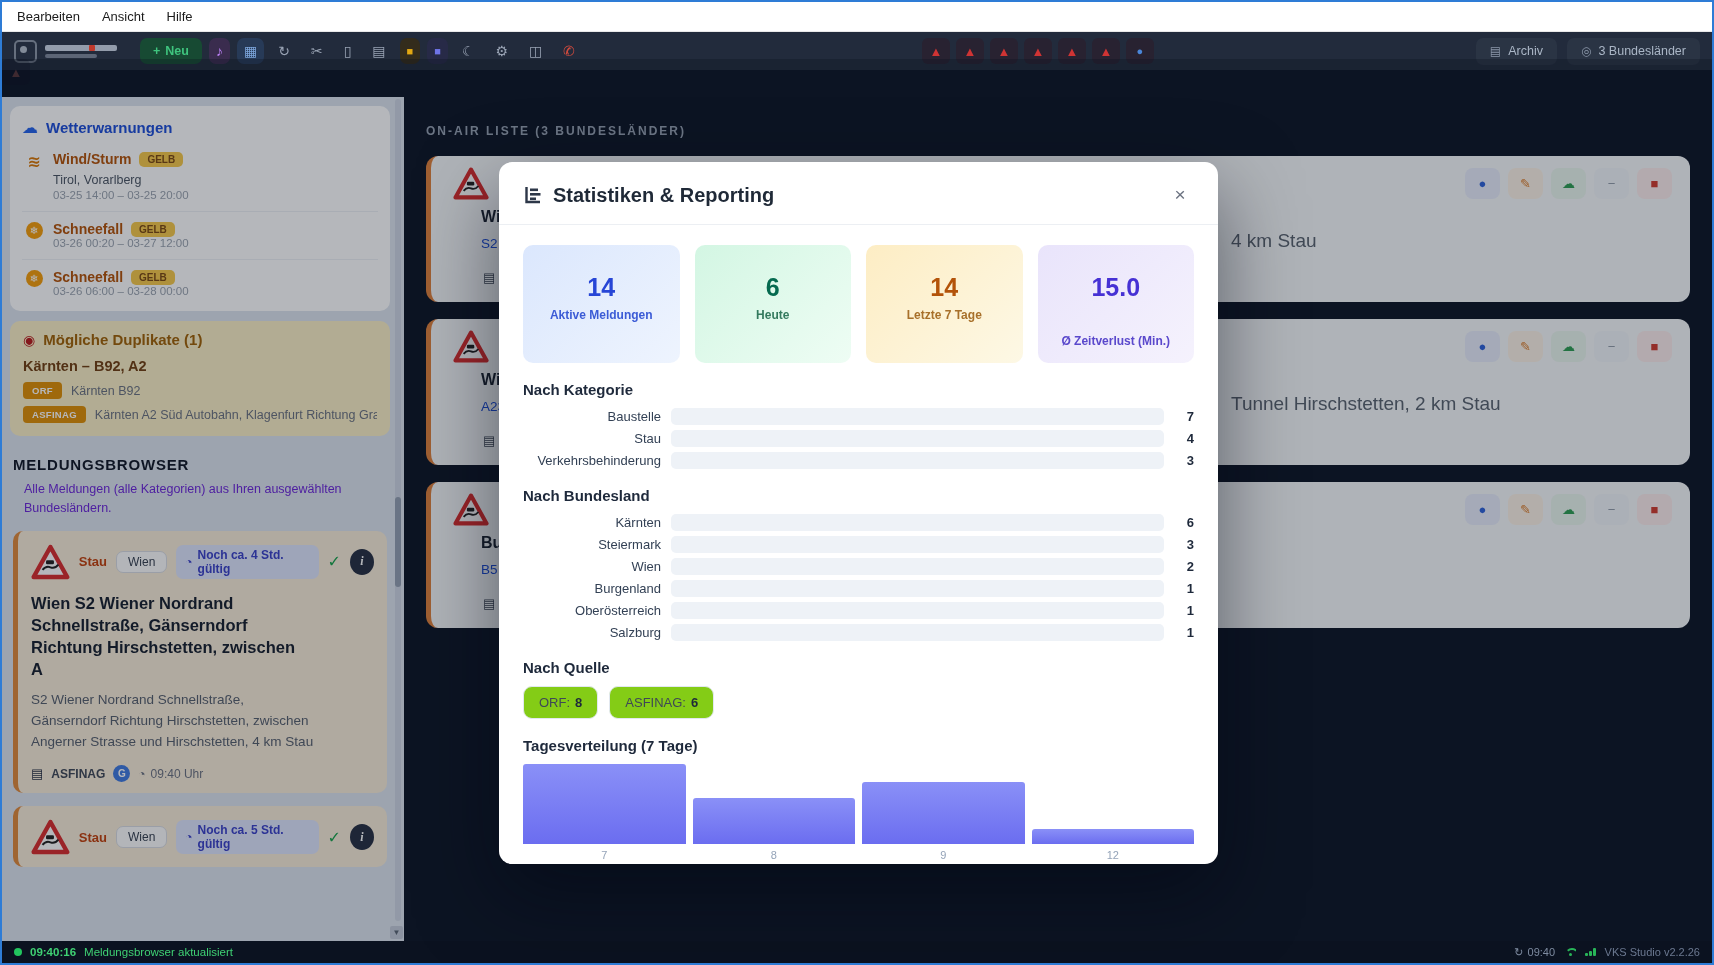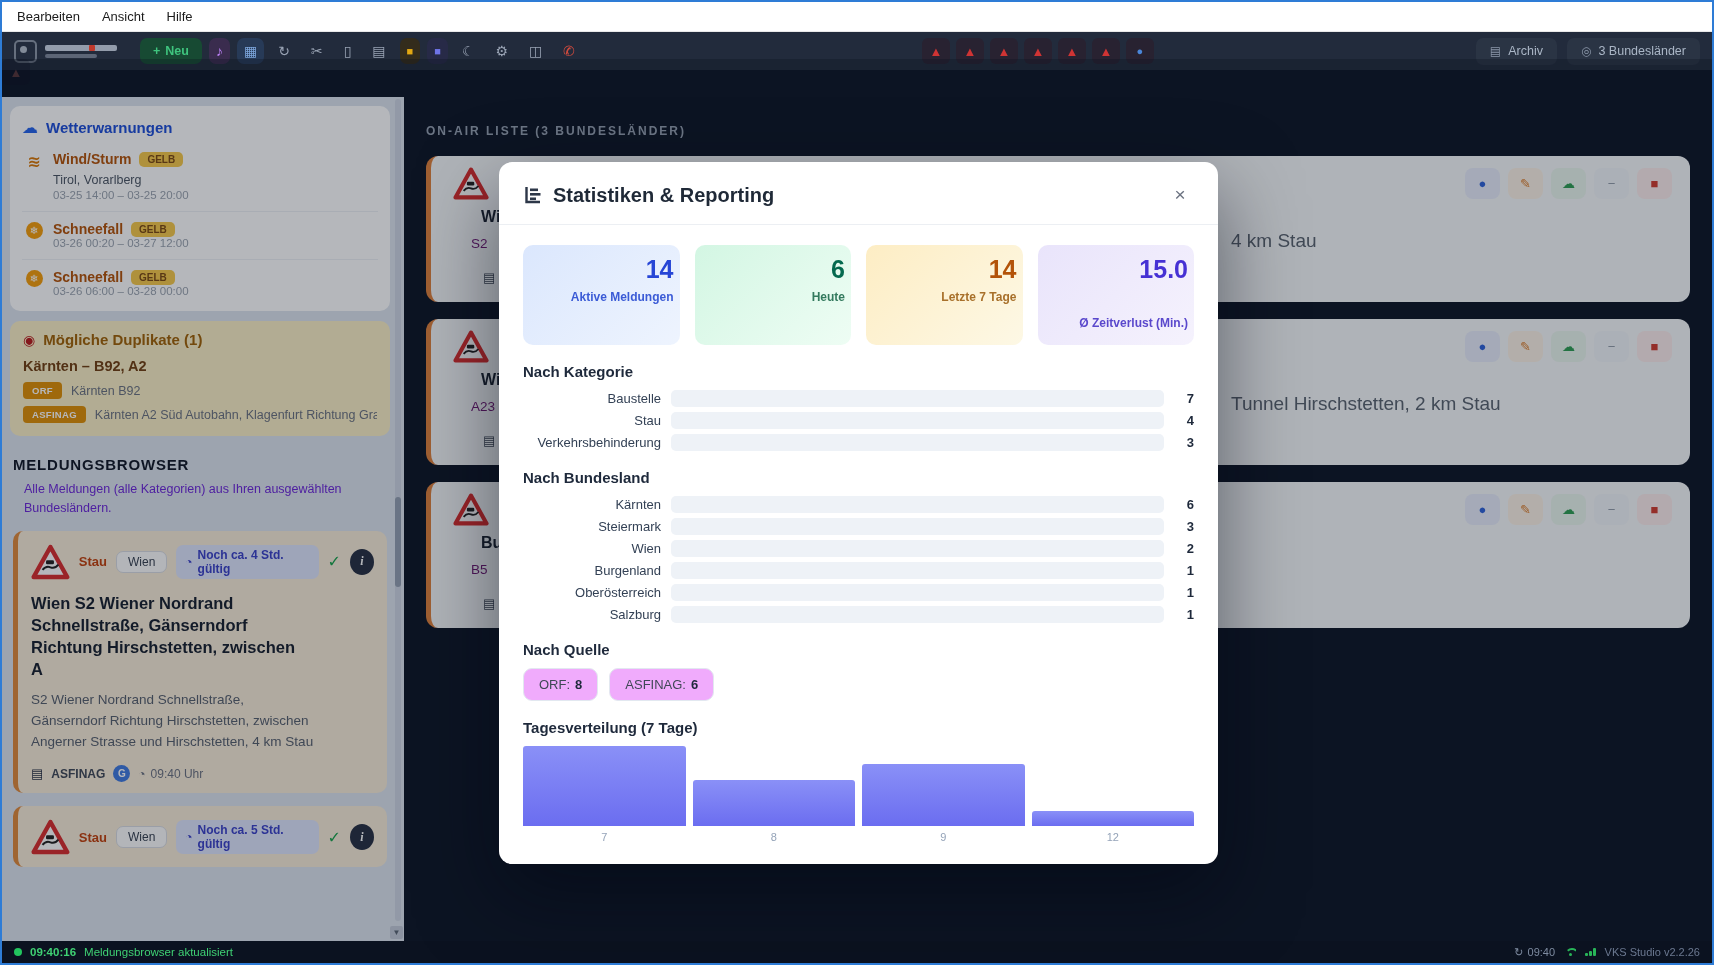--- a/index.html
+++ b/index.html
@@ -91,21 +91,21 @@
   .sb-thumb{position:absolute;right:3px;top:400px;width:6px;height:90px;background:#94a0b2;border-radius:3px;}
   .sb-downbtn{position:absolute;right:1px;bottom:2px;width:13px;height:13px;background:#c3cbd8;color:#5b6575;font-size:8px;display:flex;align-items:center;justify-content:center;border-radius:2px;}
 
   
   .main{position:absolute;left:402px;right:0;top:95px;bottom:22px;background:#0e1626;padding:18px 22px;box-sizing:border-box;}
   .onair-title{margin-top:9px;font-size:12px;font-weight:800;letter-spacing:2px;color:#aebaca;opacity:.85;}
   .rows{margin-top:18px;display:flex;flex-direction:column;gap:17px;}
   .row{background:#f7f9fb;border-radius:12px;height:146px;position:relative;border-left:5px solid #e0813c;}
   .row .tri{position:absolute;left:22px;top:11px;}
   .row-title-frag{position:absolute;left:50px;top:52px;font-weight:800;font-size:16px;color:#1a2330;}
-  .row-sub-frag{position:absolute;left:40px;top:80px;font-size:13.5px;color:#701a75;}
+  .row-sub-frag{position:absolute;left:50px;top:80px;font-size:13.5px;color:#1d4ed8;}
   .row-foot-ic{position:absolute;left:52px;top:114px;color:#3f4856;font-size:13px;}
   .row-tail{position:absolute;left:800px;top:74px;color:#59636f;font-size:19px;}
   .row-actions{position:absolute;right:18px;top:12px;display:flex;gap:8px;}
   .act-btn{width:35px;height:31px;border-radius:8px;display:flex;align-items:center;justify-content:center;font-size:13px;}
   .act-status{background:#e8edfb;color:#2f62d8;}
   .act-edit{background:#fdf3e7;color:#d97a28;}
   .act-publish{background:#eaf6ee;color:#2e9e53;}
   .act-more{background:#f1f5f9;color:#8b95a3;}
   .act-stop{background:#fdecec;color:#d03b2f;}
 
@@ -113,41 +113,41 @@
   .dim{position:absolute;left:0;right:0;top:57px;bottom:22px;background:rgba(10,16,30,.30);z-index:40;}
 
   
   .modal{position:absolute;left:497px;top:160px;width:719px;height:702px;background:#fff;border-radius:13px;z-index:60;
          box-shadow:0 30px 80px rgba(2,6,18,.5);display:flex;flex-direction:column;box-sizing:border-box;}
   .modal-header{display:flex;align-items:center;padding:19px 24px 15px;border-bottom:1px solid #eceff3;}
   .modal-title{font-size:20px;font-weight:bold;color:#1f2937;margin-left:10px;}
   .modal-close{margin-left:auto;color:#6b7280;font-size:19px;width:28px;height:28px;display:flex;align-items:center;justify-content:center;border-radius:6px;}
   .modal-body{padding:14px 24px 10px;flex:1;overflow:hidden;}
   .stats-row{display:flex;gap:15px;margin:6px 0 2px;}
-  .stat{flex:1;border-radius:10px;padding:10px 6px 15px;text-align:right;}
+  .stat{flex:1;border-radius:10px;padding:28px 6px 15px;text-align:center;}
   .stat .v{font-size:25px;font-weight:800;}
   .stat .l{font-size:12px;font-weight:600;margin-top:6px;}
   .stat-blue{background:linear-gradient(135deg,#dbe7fd,#eef4fe);}
   .stat-blue .v{color:#2746d6;} .stat-blue .l{color:#3b5bd6;}
   .stat-green{background:linear-gradient(135deg,#d3f6e3,#eefdf4);}
   .stat-green .v{color:#056a4f;} .stat-green .l{color:#347a5e;}
   .stat-amber{background:linear-gradient(135deg,#fdedc4,#fdf8e5);}
   .stat-amber .v{color:#b35309;} .stat-amber .l{color:#a8702a;}
   .stat-violet{background:linear-gradient(135deg,#e9e4fb,#f5f2fd);}
   .stat-violet .v{color:#4631d4;} .stat-violet .l{color:#5a48cc;margin-top:32px;}
   .sec-title{font-size:15px;font-weight:800;color:#1e293b;margin:18px 0 10px;}
   .bar-row{display:flex;align-items:center;gap:10px;margin-bottom:5px;}
   .bar-label{width:138px;text-align:right;font-size:13px;color:#334155;flex:0 0 auto;}
   .bar-track{flex:1;height:17px;background:#eef2f7;border-radius:5px;overflow:hidden;}
   .bar-fill{height:100%;border-radius:5px;}
   .fill-cat{background:linear-gradient(90deg,#4285f4,#6366f1);}
   .fill-land{background:linear-gradient(90deg,#16b580,#079e69);}
   .bar-val{width:20px;text-align:right;font-size:13px;font-weight:bold;color:#1e293b;flex:0 0 auto;}
   .chips-row{display:flex;gap:11px;margin-top:2px;}
-  .q-chip{border:1px solid #e2e8f0;background:#f0abfc;border-radius:9px;padding:8px 15px;font-size:13px;color:#3f4856;display:flex;gap:5px;}
+  .q-chip{border:1px solid #e2e8f0;background:#84cc16;border-radius:9px;padding:8px 15px;font-size:13px;color:#3f4856;display:flex;gap:5px;}
   .q-chip b{color:#1e293b;}
   .tchart{display:flex;align-items:flex-end;gap:7px;height:80px;margin-top:8px;}
   .tbar{flex:1;background:linear-gradient(180deg,#8a90f7,#6b6df0);border-radius:3px 3px 0 0;}
   .tlabels{display:flex;gap:7px;margin-top:5px;}
   .tlabel{flex:1;text-align:center;font-size:11px;color:#94a3b8;}
 
   
   .statusbar{position:absolute;left:0;right:0;bottom:0;height:22px;background:#0b1220;display:flex;align-items:center;padding:0 12px;gap:8px;z-index:45;}
   .st-dot{width:8px;height:8px;border-radius:50%;background:#22c55e;}
   .st-time{color:#3fd173;font-size:11.5px;font-weight:bold;}

